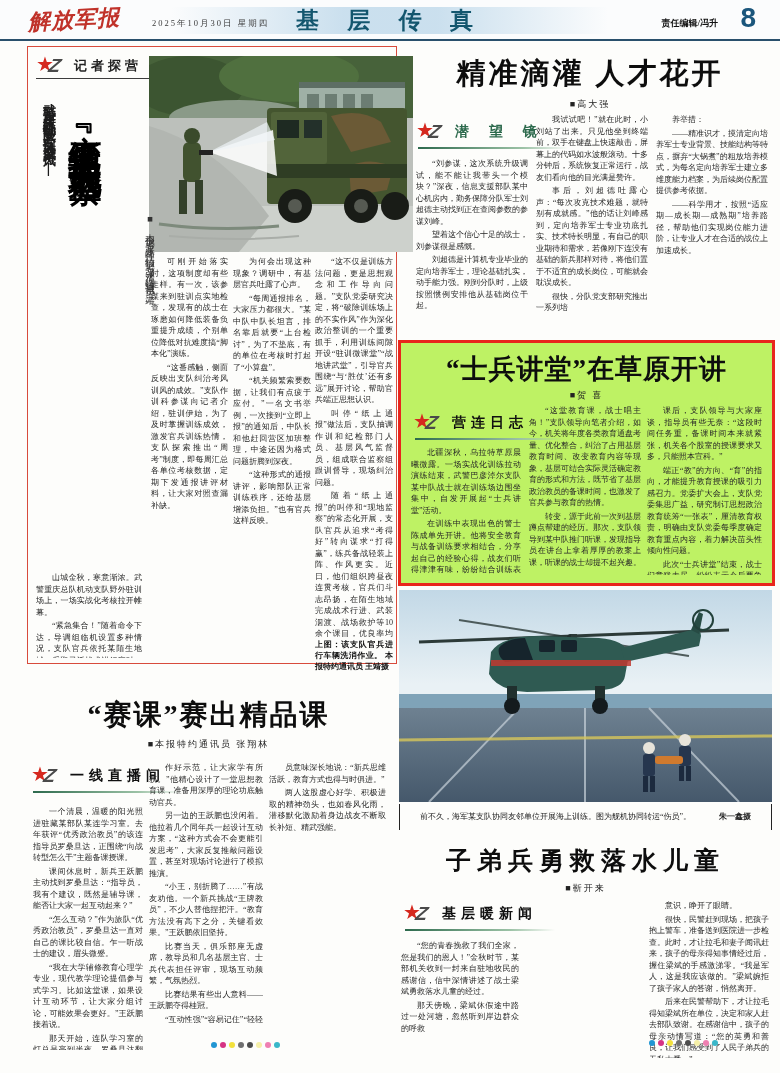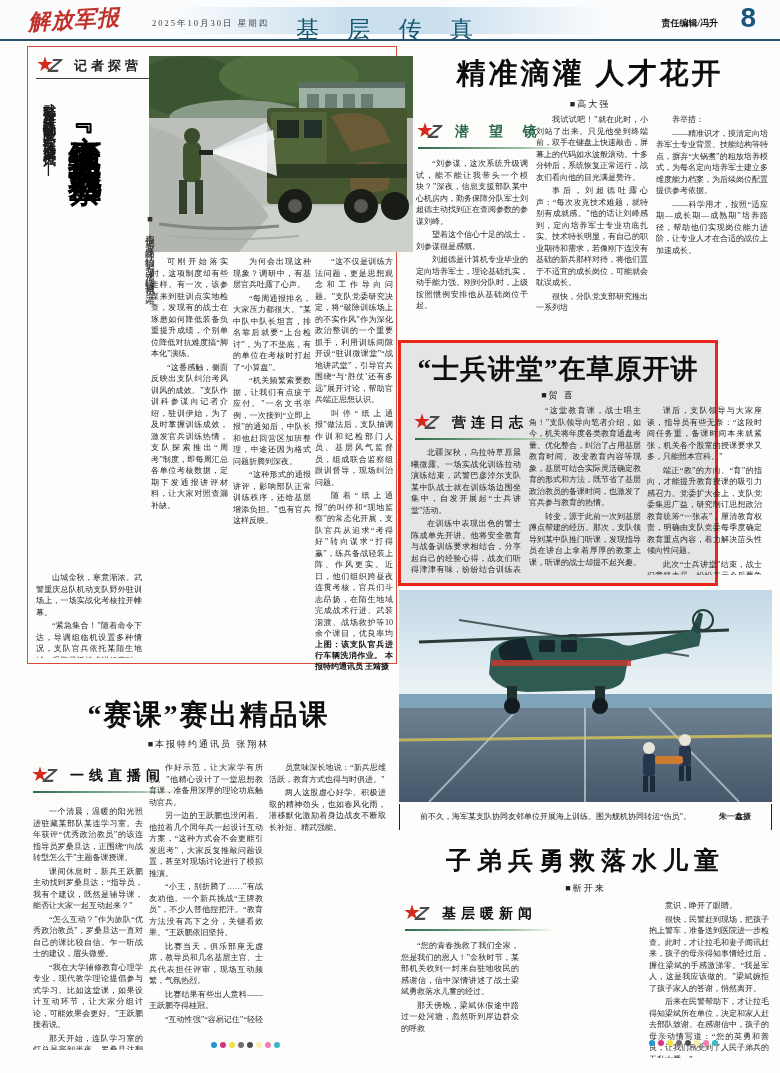--- a/index.html
+++ b/index.html
@@ -7,22 +7,22 @@
   .page{position:relative;width:780px;height:1073px;margin:0 auto;background:#fdfdfb;
         font-family:"Liberation Serif","DejaVu Serif",serif;color:#222;overflow:hidden}
 
   
   .masthead{position:absolute;left:0;top:0;width:780px;height:41px;border-bottom:2px solid #29506c;background:#fbfcfd}
   .mast-band{position:absolute;left:0;top:7px;width:780px;height:27px;
      background:linear-gradient(90deg,rgba(186,214,233,0) 22%,rgba(186,214,233,.75) 44%,rgba(186,214,233,.75) 56%,rgba(186,214,233,0) 78%)}
   .logo{position:absolute;left:28px;top:5px;font-size:22px;font-weight:bold;font-style:italic;
         color:#c0322a;letter-spacing:1px;transform:rotate(-3deg)}
   .date{position:absolute;left:152px;top:18px;font-size:8.5px;letter-spacing:2px;color:#3a3a3a}
-  .section-title{position:absolute;left:50%;top:14px;transform:translateX(-50%);
-        font-family:"Liberation Sans",sans-serif;font-size:23px;font-weight:normal;letter-spacing:11px;color:#13566e;white-space:nowrap}
+  .section-title{position:absolute;left:50%;top:5px;transform:translateX(-50%);
+        font-family:"Liberation Sans",sans-serif;font-size:23px;font-weight:bold;letter-spacing:11px;color:#13566e;white-space:nowrap}
   .editor{position:absolute;right:62px;top:17px;font-size:9px;font-weight:bold;color:#111}
   .pageno{position:absolute;right:24px;top:2px;font-family:"Liberation Sans",sans-serif;font-size:28px;font-weight:bold;color:#1b567c}
 
   
   .starz{position:relative;display:inline-block;width:34px;height:24px;vertical-align:middle;flex:none}
   .starz .star{position:absolute;left:0;top:-2px;font-size:20px;color:#d5281e;font-family:"DejaVu Sans",sans-serif}
   .starz .zmark{position:absolute;left:13px;top:1px;font-family:"Liberation Sans",sans-serif;
         font-size:19px;font-weight:bold;font-style:italic;color:#4a4a4a;transform:skewX(-12deg)}
   .sec-label{position:absolute;display:flex;align-items:center;gap:5px}
   .sec-label .txt{font-family:"Liberation Sans",sans-serif;font-weight:bold;font-size:14px;letter-spacing:5px;color:#101010;white-space:nowrap}
@@ -56,21 +56,21 @@
   .talent{position:absolute;left:408px;top:46px;width:364px;height:292px}
   .talent h1{position:absolute;left:0;top:8px;width:100%;text-align:center;
         font-family:"Liberation Sans",sans-serif;font-size:29px;font-weight:bold;letter-spacing:3px;color:#0d0d0d}
   .talent .h-byline{top:52px}
   .talent .sec-label{left:8px;top:74px}
   .t-col1{left:8px;top:112px;width:112px;height:176px}
   .t-col2{left:128px;top:68px;width:112px;height:220px}
   .t-col3{left:248px;top:68px;width:112px;height:220px}
 
   
-  .lecture{position:absolute;left:398px;top:340px;width:320px;height:246px;border:3px solid #e8261c;background:#e5e5e5}
+  .lecture{position:absolute;left:398px;top:340px;width:377px;height:246px;border:3px solid #e8261c;background:#bef264}
   .lecture h1{position:absolute;left:0;top:8px;width:100%;text-align:center;
         font-size:27px;font-weight:bold;letter-spacing:1px;color:#0d0d0d}
   .lecture .h-byline{top:46px}
   .lecture .sec-label{left:12px;top:68px}
   .l-col1{left:10px;top:104px;width:110px;height:128px}
   .l-col2{left:128px;top:62px;width:112px;height:170px}
   .l-col3{left:246px;top:62px;width:115px;height:170px}
 
   
   .heli{position:absolute;left:399px;top:590px;width:373px;height:212px;background:#b9cdd9}

